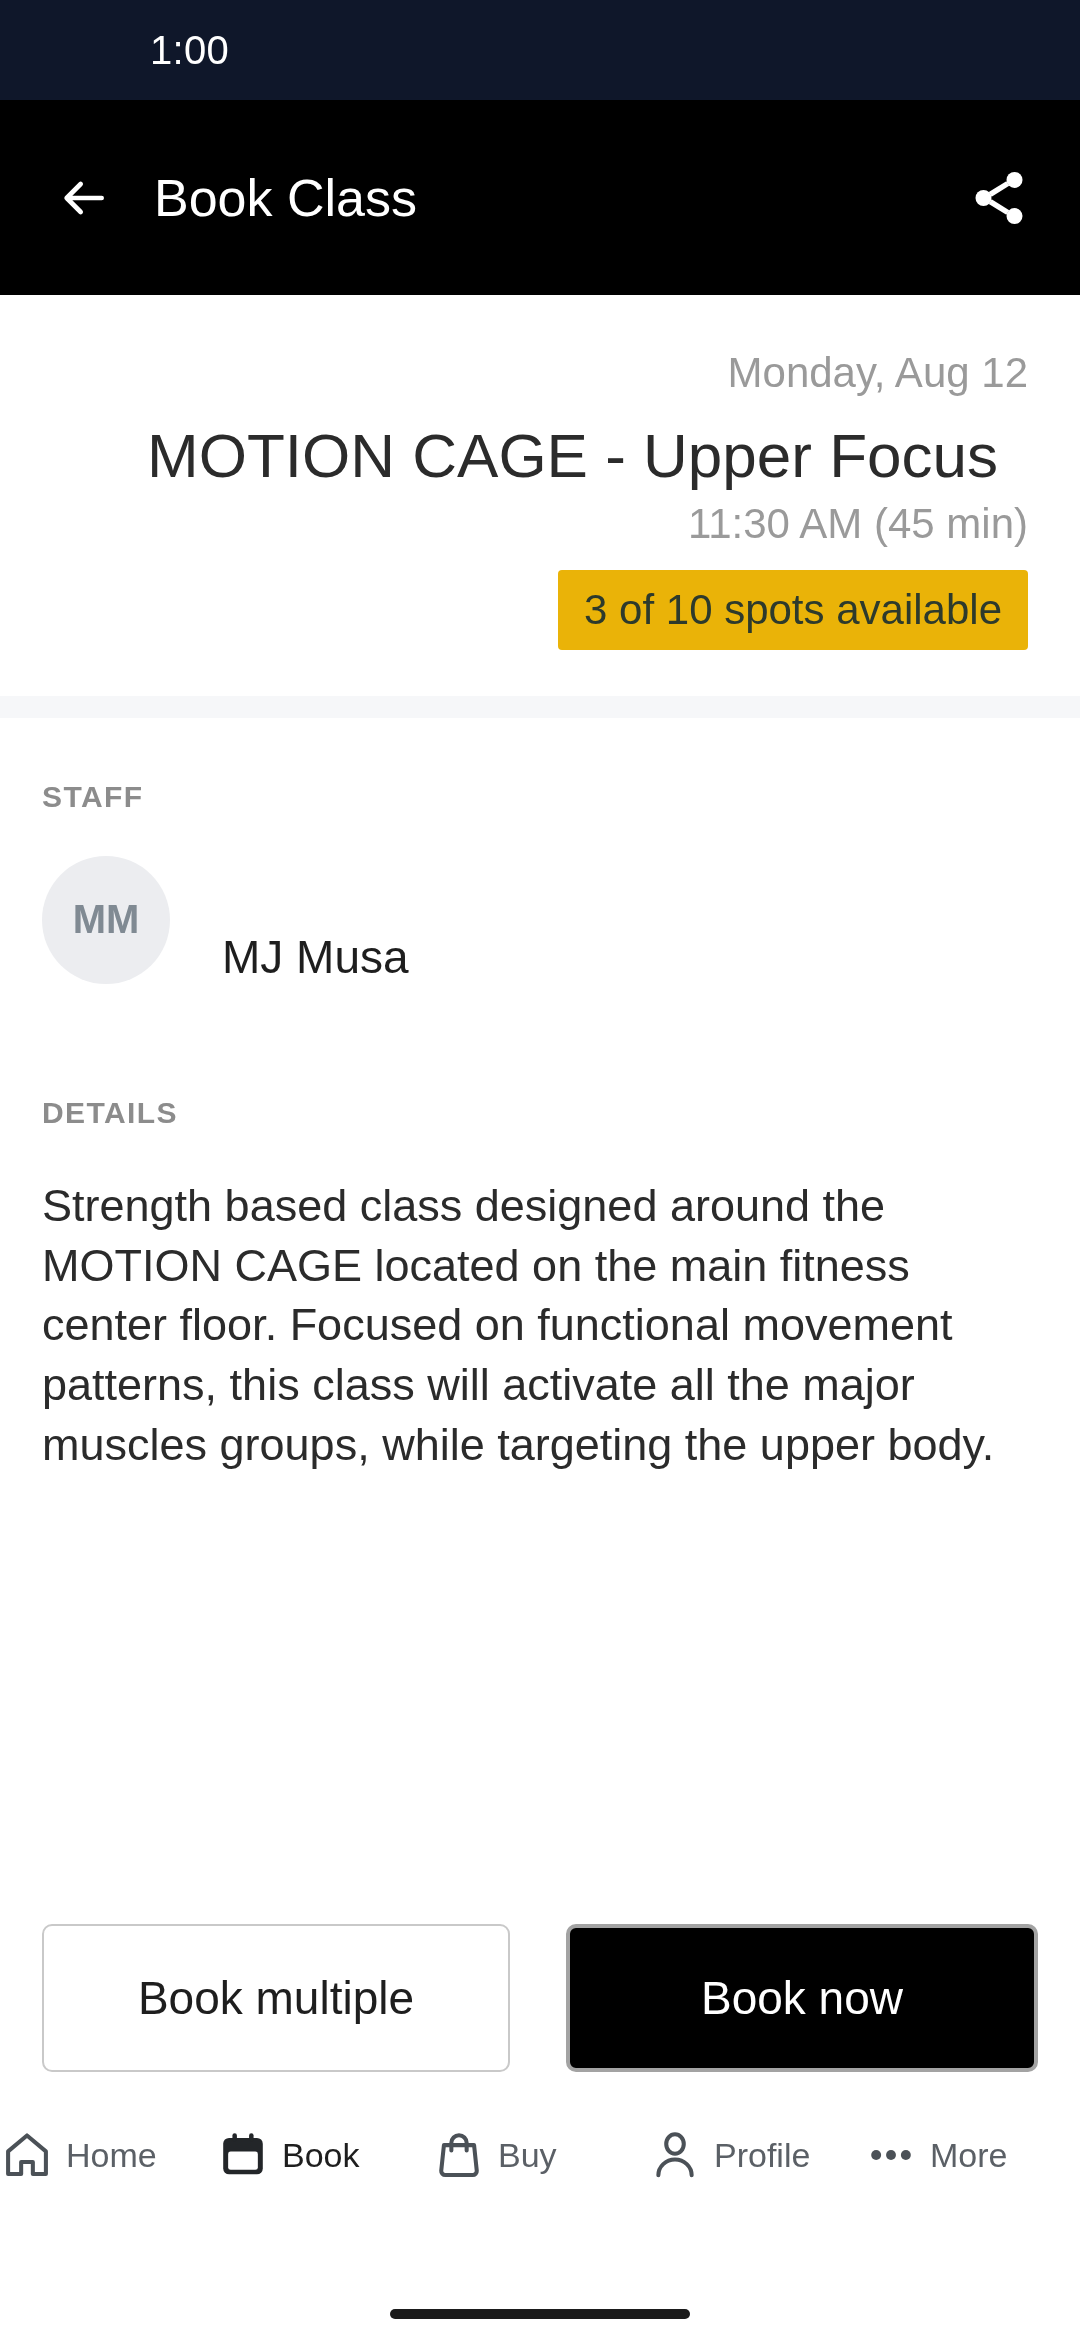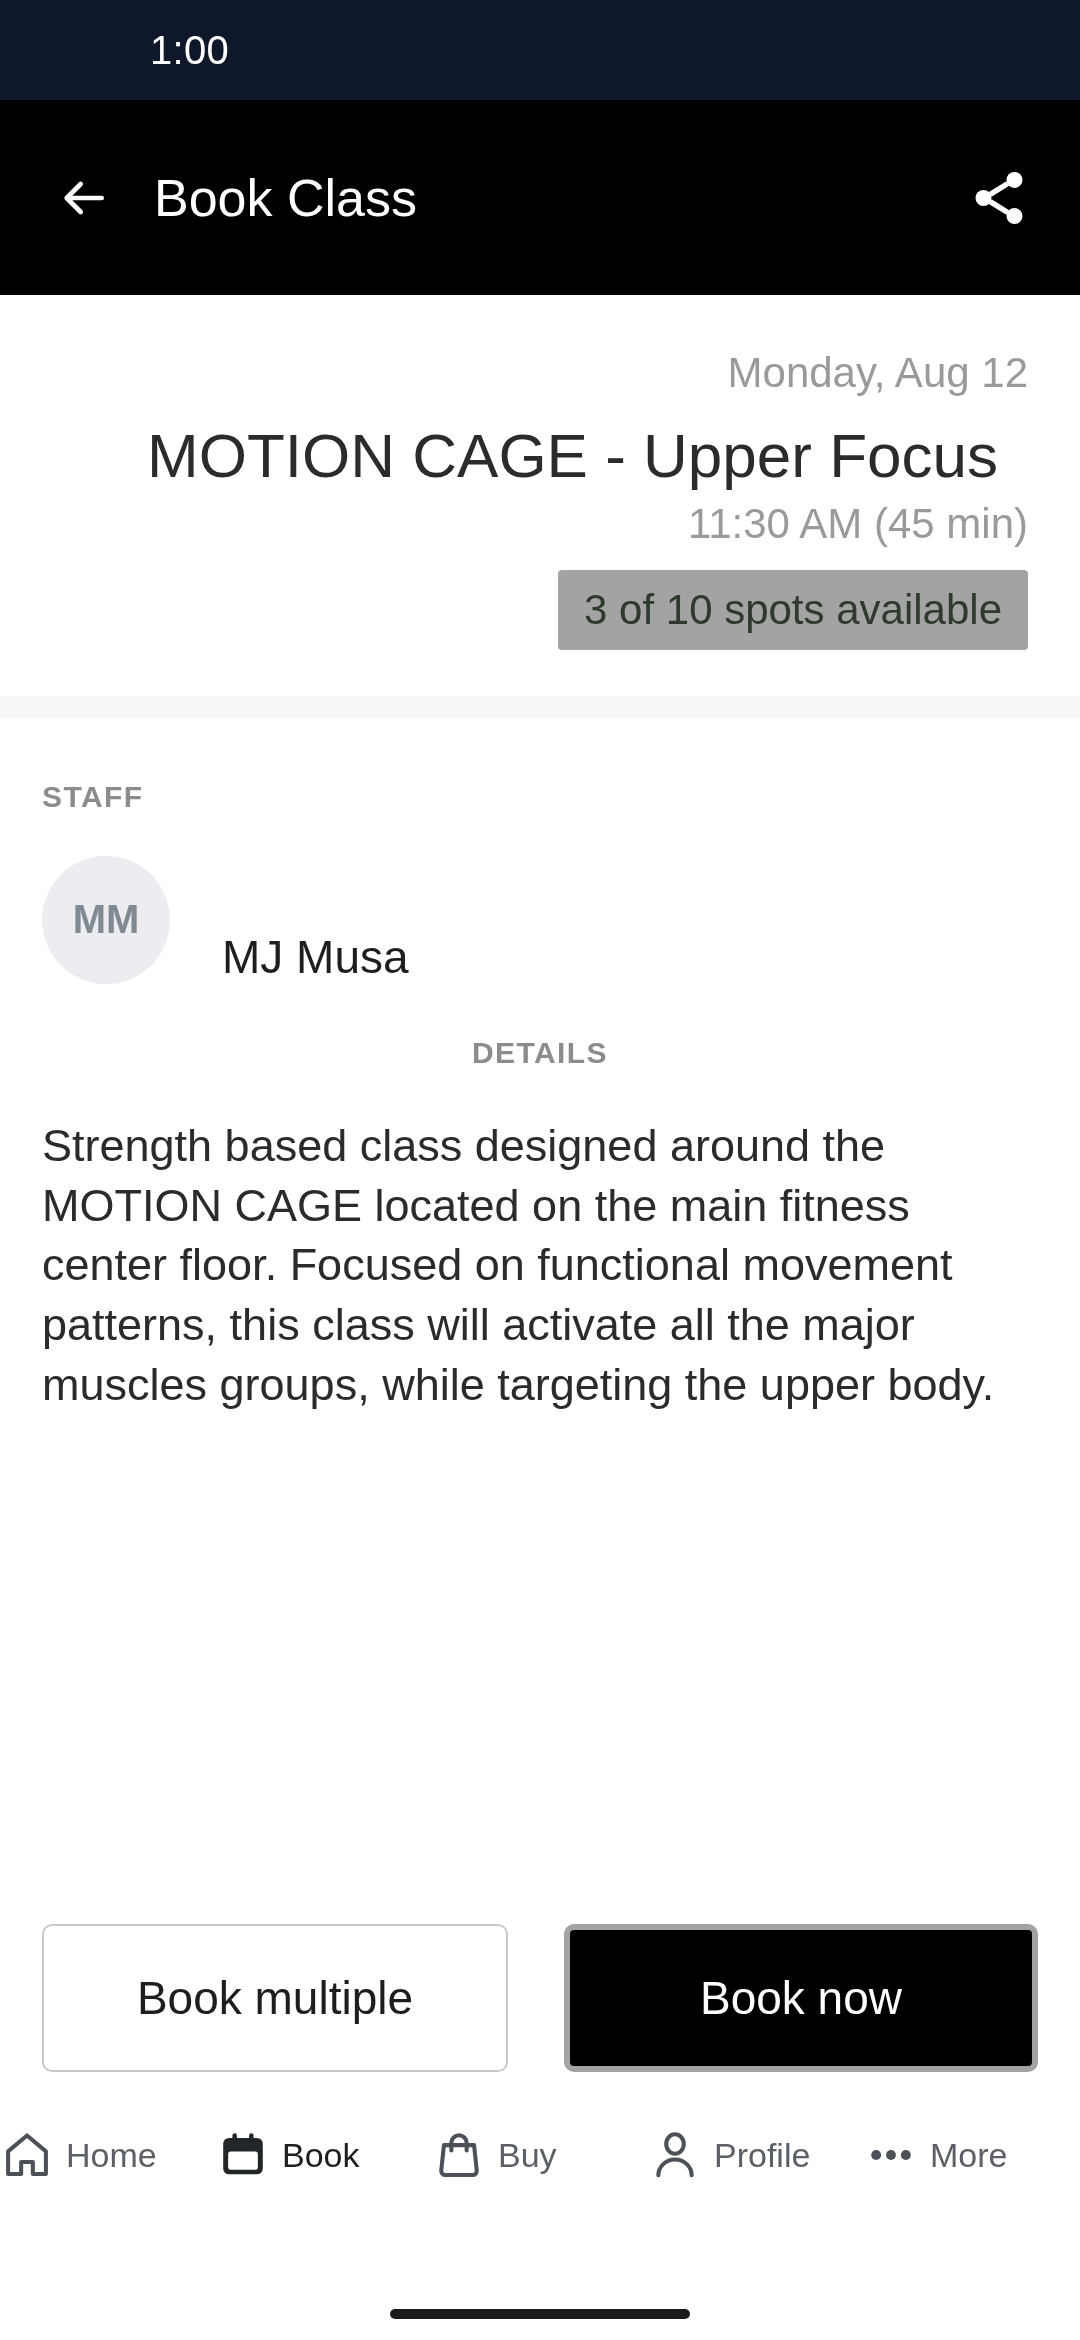--- a/index.html
+++ b/index.html
@@ -77,21 +77,21 @@
     padding:0 30px;
     margin-bottom:11px;
   }
   .hero-time {
     font-size:42px;
     color:#9a9a9a;
     margin-bottom:22px;
   }
   .spots-badge {
     display:inline-block;
-    background:#a3a3a3;
+    background:#eab308;
     color:#2d3a2c;
     font-size:42px;
     padding:16px 26px;
     border-radius:4px;
   }
 
   
   .divider-band {
     height:22px;
     background:#f6f7f9;
@@ -125,21 +125,21 @@
     color:#808a93;
     font-size:40px;
     font-weight:bold;
     flex:0 0 auto;
   }
   .staff-name {
     font-size:46px;
     color:#1e1e1e;
     margin-left:52px;
   }
-  .details-label { margin-top:52px;text-align:center; }
+  .details-label { margin-top:112px; }
   .details-text {
     margin-top:46px;
     font-size:45px;
     line-height:1.33;
     color:#2b2b2b;
   }
 
   
   .actions {
     display:flex;
@@ -158,21 +158,21 @@
     user-select:none;
   }
   .btn-outline {
     background:#ffffff;
     color:#1e1e1e;
     border:2px solid #c9c9c9;
   }
   .btn-primary {
     background:#000000;
     color:#ffffff;
-    border:6px solid #a3a3a3;
+    border:4px solid #a3a3a3;
   }
 
   
   .bottom-nav {
     height:178px;
     background:#ffffff;
     display:flex;
     align-items:flex-start;
     padding-top:14px;
     flex:0 0 auto;

